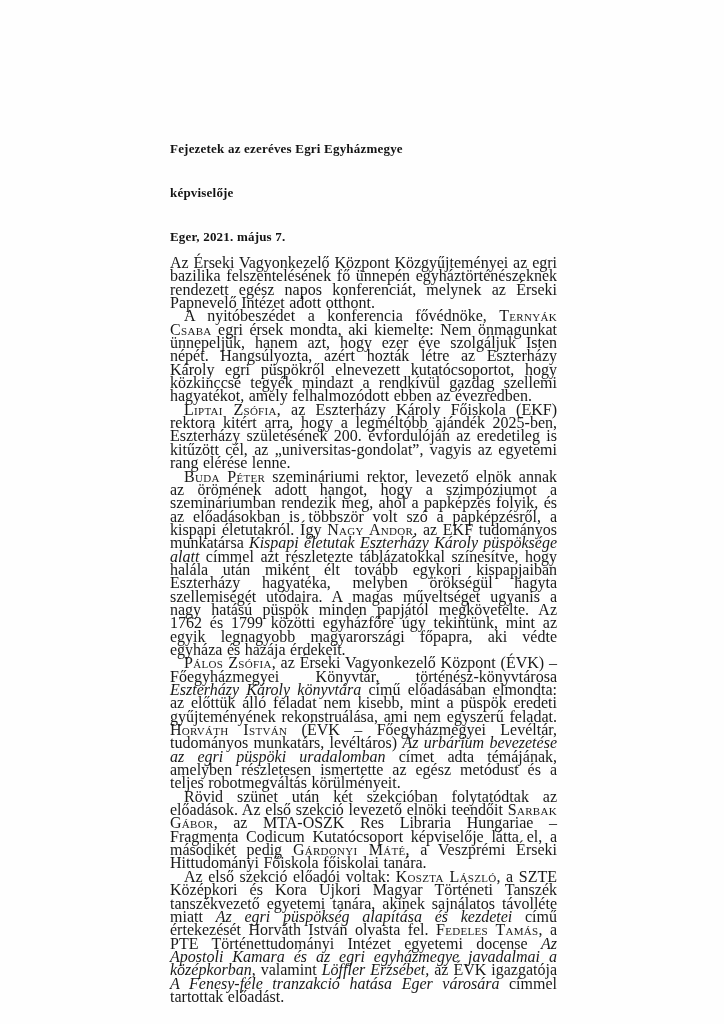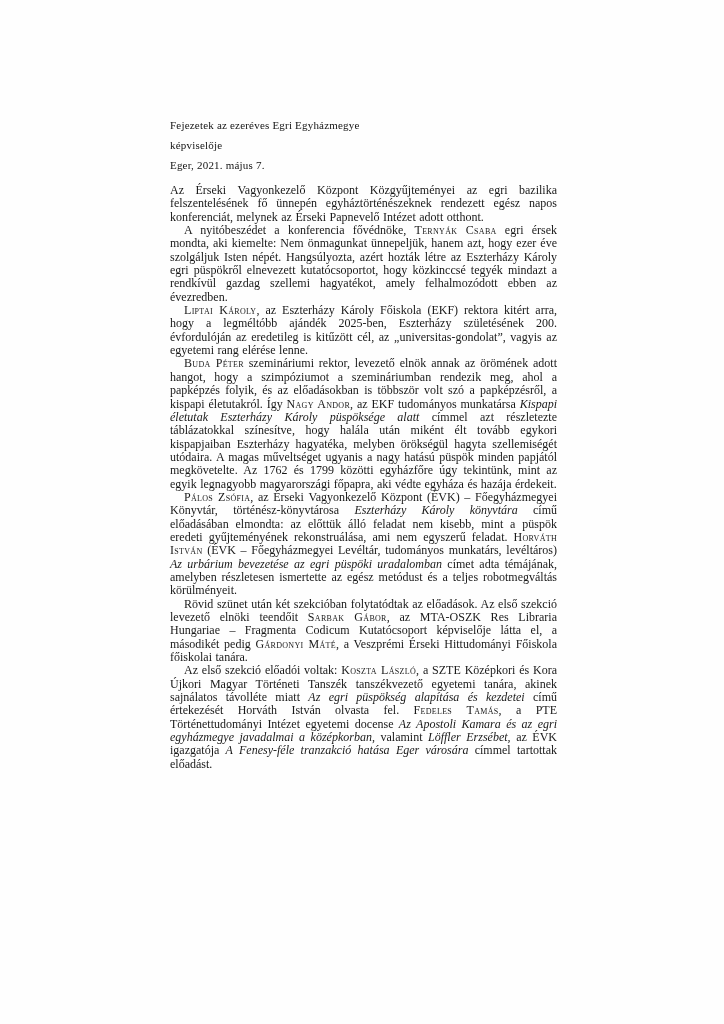--- a/index.html
+++ b/index.html
@@ -19,29 +19,30 @@
   .text-block {
     position: absolute;
     left: 170px;
     top: 115px;
     width: 387px;
   }
   .heading {
     margin: 0 0 9px 0;
   }
   .heading-line {
-    font-size: 11px;
+    font-size: 13px;
     line-height: 20px;
-    font-weight: 400;
+    font-weight: 700;
     letter-spacing: 0.2px;
     color: #131313;
+    margin-top: 24px;
   }
   .body-text p.para {
     margin: 0;
-    font-size: 12px;
+    font-size: 16px;
     line-height: 13.35px;
     text-align: justify;
     word-spacing: 0.5px;
     color: #181818;
   }
   .body-text p.para.indent {
     text-indent: 14px;
   }
   .sc {
     font-variant: small-caps;
@@ -57,20 +58,20 @@
 <div class="page">
   <div class="text-block">
     <div class="heading">
       <div class="heading-line">Fejezetek az ezeréves Egri Egyházmegye</div>
       <div class="heading-line">képviselője</div>
       <div class="heading-line">Eger, 2021. május 7.</div>
     </div>
     <div class="body-text">
         <p class="para"><span>Az Érseki Vagyonkezelő Központ Közgyűjteményei az egri bazilika felszentelésének fő ünnepén egyháztörténészeknek rendezett egész napos konferenciát, melynek az Érseki Papnevelő Intézet adott otthont.</span></p>
         <p class="para indent"><span>A nyitóbeszédet a konferencia fővédnöke, </span><span class="sc">Ternyák Csaba</span><span> egri érsek mondta, aki kiemelte: Nem önmagunkat ünnepeljük, hanem azt, hogy ezer éve szolgáljuk Isten népét. Hangsúlyozta, azért hozták létre az Eszterházy Károly egri püspökről elnevezett kutatócsoportot, hogy közkinccsé tegyék mindazt a rendkívül gazdag szellemi hagyatékot, amely felhalmozódott ebben az évezredben.</span></p>
-        <p class="para indent"><span class="sc">Liptai Károly</span><span>, az Eszterházy Károly Főiskola (EKF) rektora kitért arra, hogy a legméltóbb ajándék 2025-ben, Eszterházy születésének 200. évfordulóján az eredetileg is kitűzött cél, az „universitas-gondolat”, vagyis az egyetemi rang elérése lenne.</span></p>
+        <p class="para indent"><span class="sc">Liptai Zsófia</span><span>, az Eszterházy Károly Főiskola (EKF) rektora kitért arra, hogy a legméltóbb ajándék 2025-ben, Eszterházy születésének 200. évfordulóján az eredetileg is kitűzött cél, az „universitas-gondolat”, vagyis az egyetemi rang elérése lenne.</span></p>
         <p class="para indent"><span class="sc">Buda Péter</span><span> szemináriumi rektor, levezető elnök annak az örömének adott hangot, hogy a szimpóziumot a szemináriumban rendezik meg, ahol a papképzés folyik, és az előadásokban is többször volt szó a papképzésről, a kispapi életutakról. Így </span><span class="sc">Nagy Andor</span><span>, az EKF tudományos munkatársa </span><span class="it">Kispapi életutak Eszterházy Károly püspöksége alatt</span><span> címmel azt részletezte táblázatokkal színesítve, hogy halála után miként élt tovább egykori kispapjaiban Eszterházy hagyatéka, melyben örökségül hagyta szellemiségét utódaira. A magas műveltséget ugyanis a nagy hatású püspök minden papjától megkövetelte. Az 1762 és 1799 közötti egyházfőre úgy tekintünk, mint az egyik legnagyobb magyarországi főpapra, aki védte egyháza és hazája érdekeit.</span></p>
         <p class="para indent"><span class="sc">Pálos Zsófia</span><span>, az Érseki Vagyonkezelő Központ (ÉVK) – Főegyházmegyei Könyvtár, történész-könyvtárosa </span><span class="it">Eszterházy Károly könyvtára</span><span> című előadásában elmondta: az előttük álló feladat nem kisebb, mint a püspök eredeti gyűjteményének rekonstruálása, ami nem egyszerű feladat. </span><span class="sc">Horváth István</span><span> (ÉVK – Főegyházmegyei Levéltár, tudományos munkatárs, levéltáros) </span><span class="it">Az urbárium bevezetése az egri püspöki uradalomban</span><span> címet adta témájának, amelyben részletesen ismertette az egész metódust és a teljes robotmegváltás körülményeit.</span></p>
         <p class="para indent"><span>Rövid szünet után két szekcióban folytatódtak az előadások. Az első szekció levezető elnöki teendőit </span><span class="sc">Sarbak Gábor</span><span>, az MTA-OSZK Res Libraria Hungariae – Fragmenta Codicum Kutatócsoport képviselője látta el, a másodikét pedig </span><span class="sc">Gárdonyi Máté</span><span>, a Veszprémi Érseki Hittudományi Főiskola főiskolai tanára.</span></p>
         <p class="para indent"><span>Az első szekció előadói voltak: </span><span class="sc">Koszta László</span><span>, a SZTE Középkori és Kora Újkori Magyar Történeti Tanszék tanszékvezető egyetemi tanára, akinek sajnálatos távolléte miatt </span><span class="it">Az egri püspökség alapítása és kezdetei</span><span> című értekezését Horváth István olvasta fel. </span><span class="sc">Fedeles Tamás</span><span>, a PTE Történettudományi Intézet egyetemi docense </span><span class="it">Az Apostoli Kamara és az egri egyházmegye javadalmai a középkorban</span><span>, valamint </span><span class="it">Löffler Erzsébet,</span><span> az ÉVK igazgatója </span><span class="it">A Fenesy-féle tranzakció hatása Eger városára</span><span> címmel tartottak előadást.</span></p>
       </div>
   </div>
 </div>
 
 </body></html>

